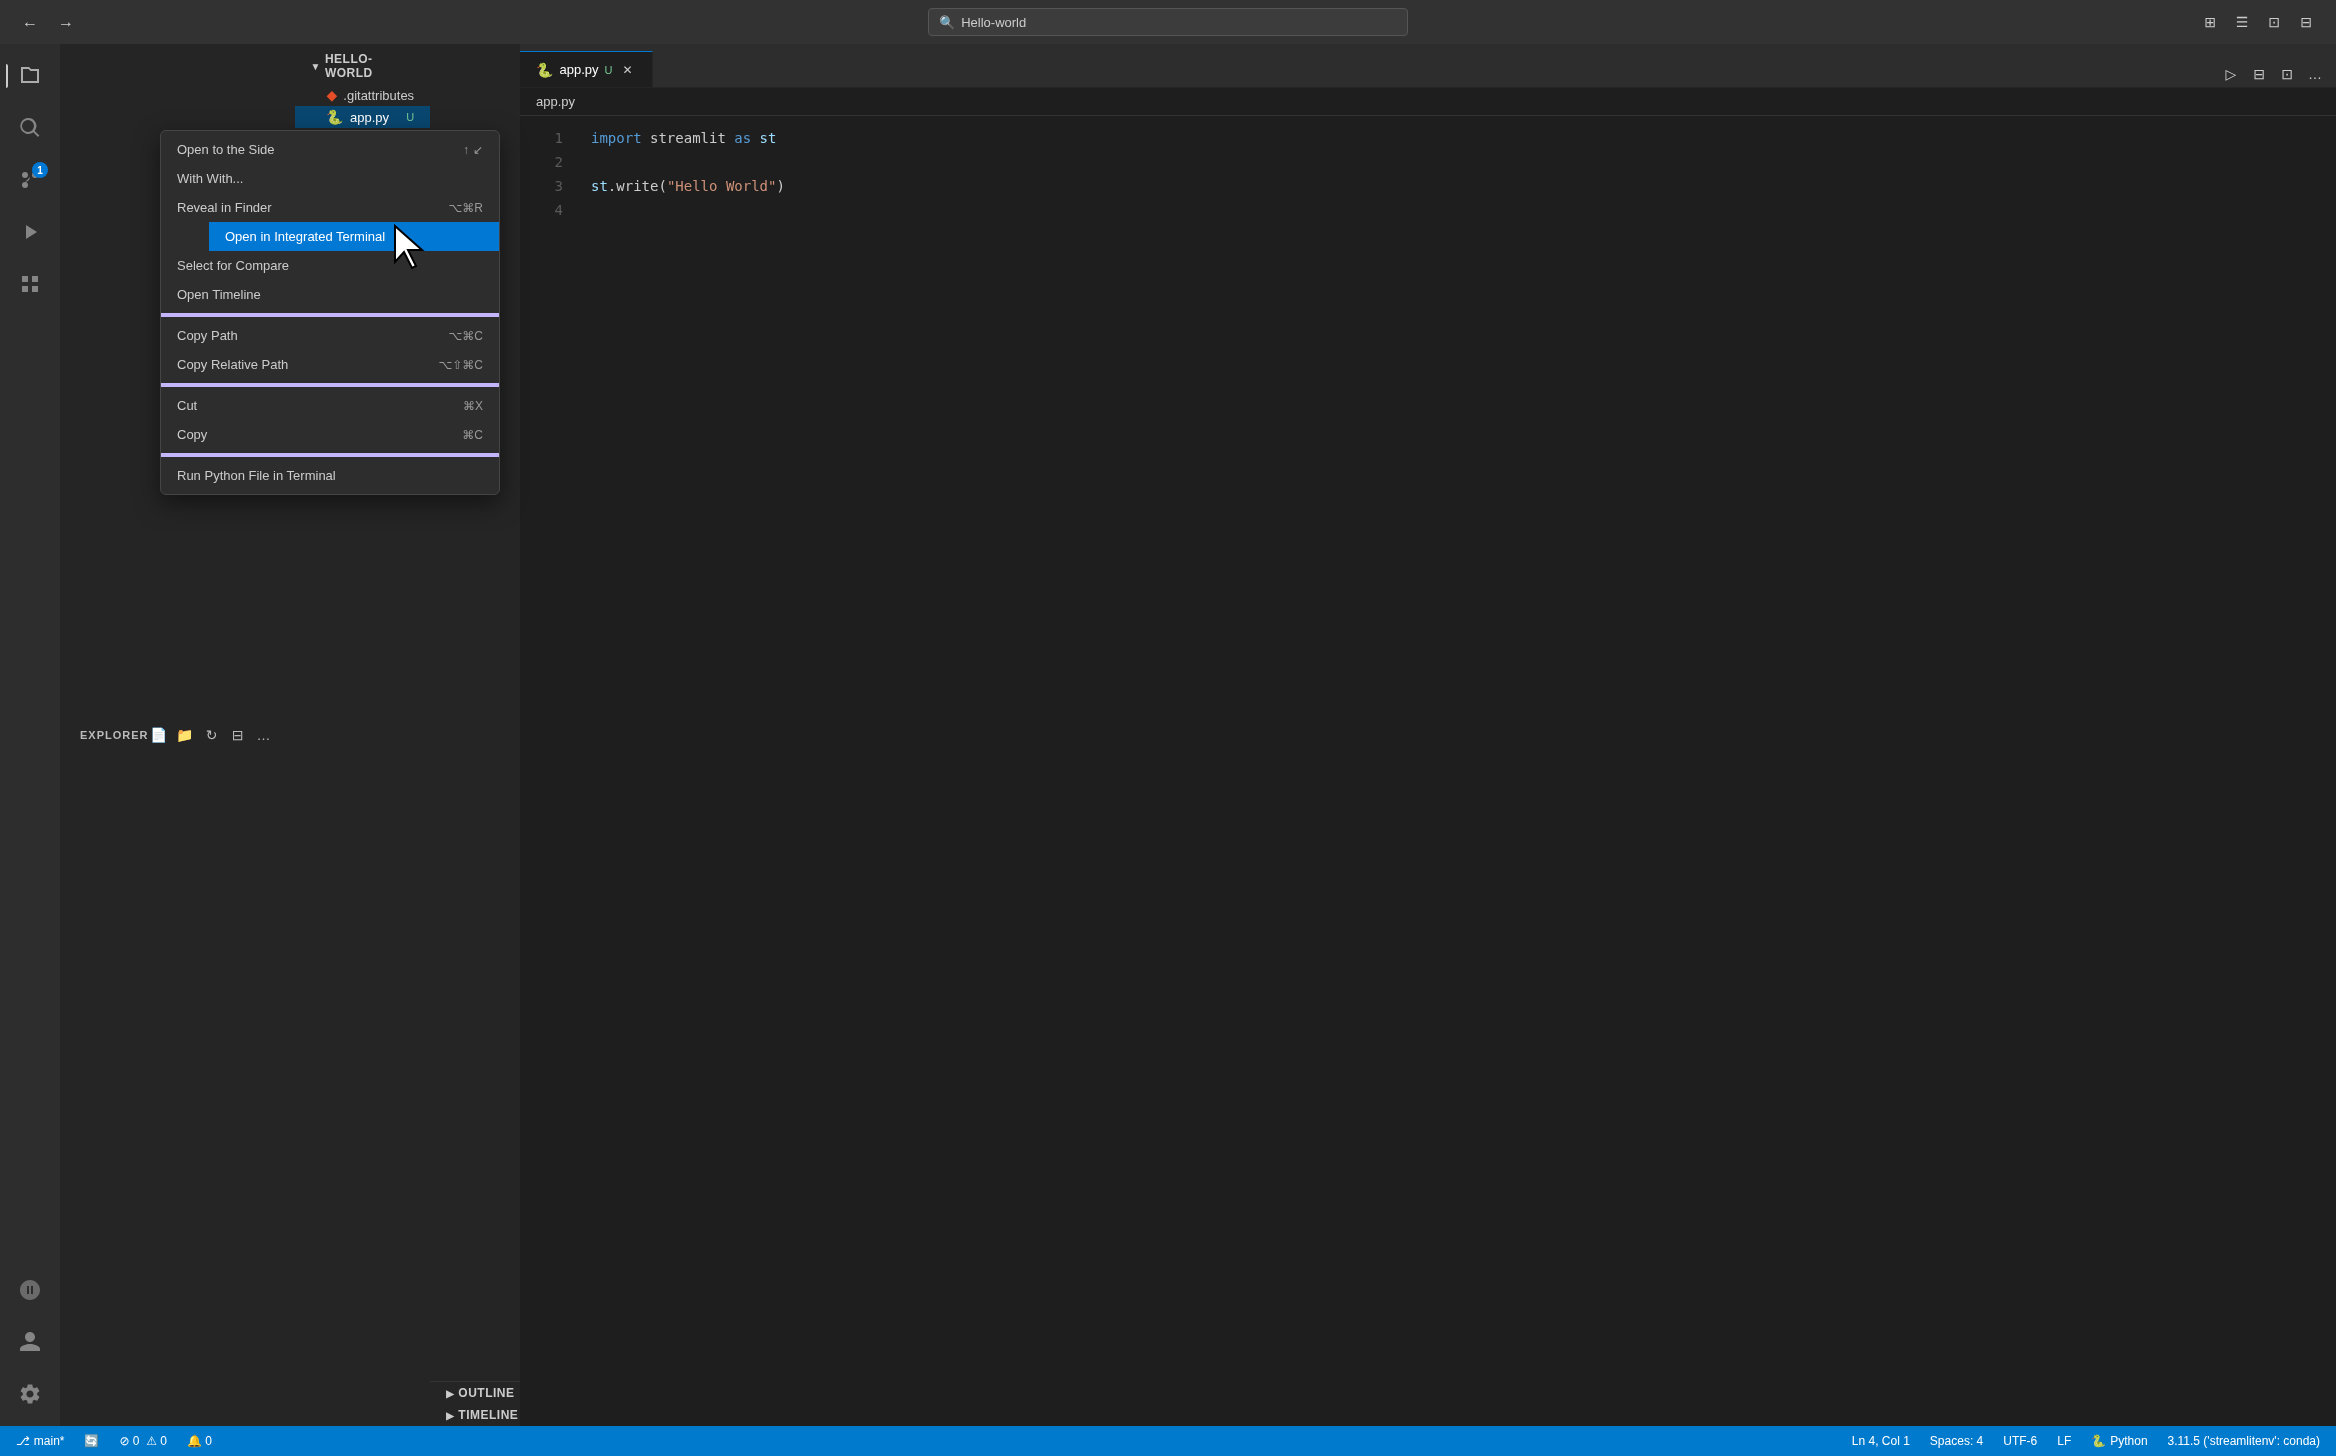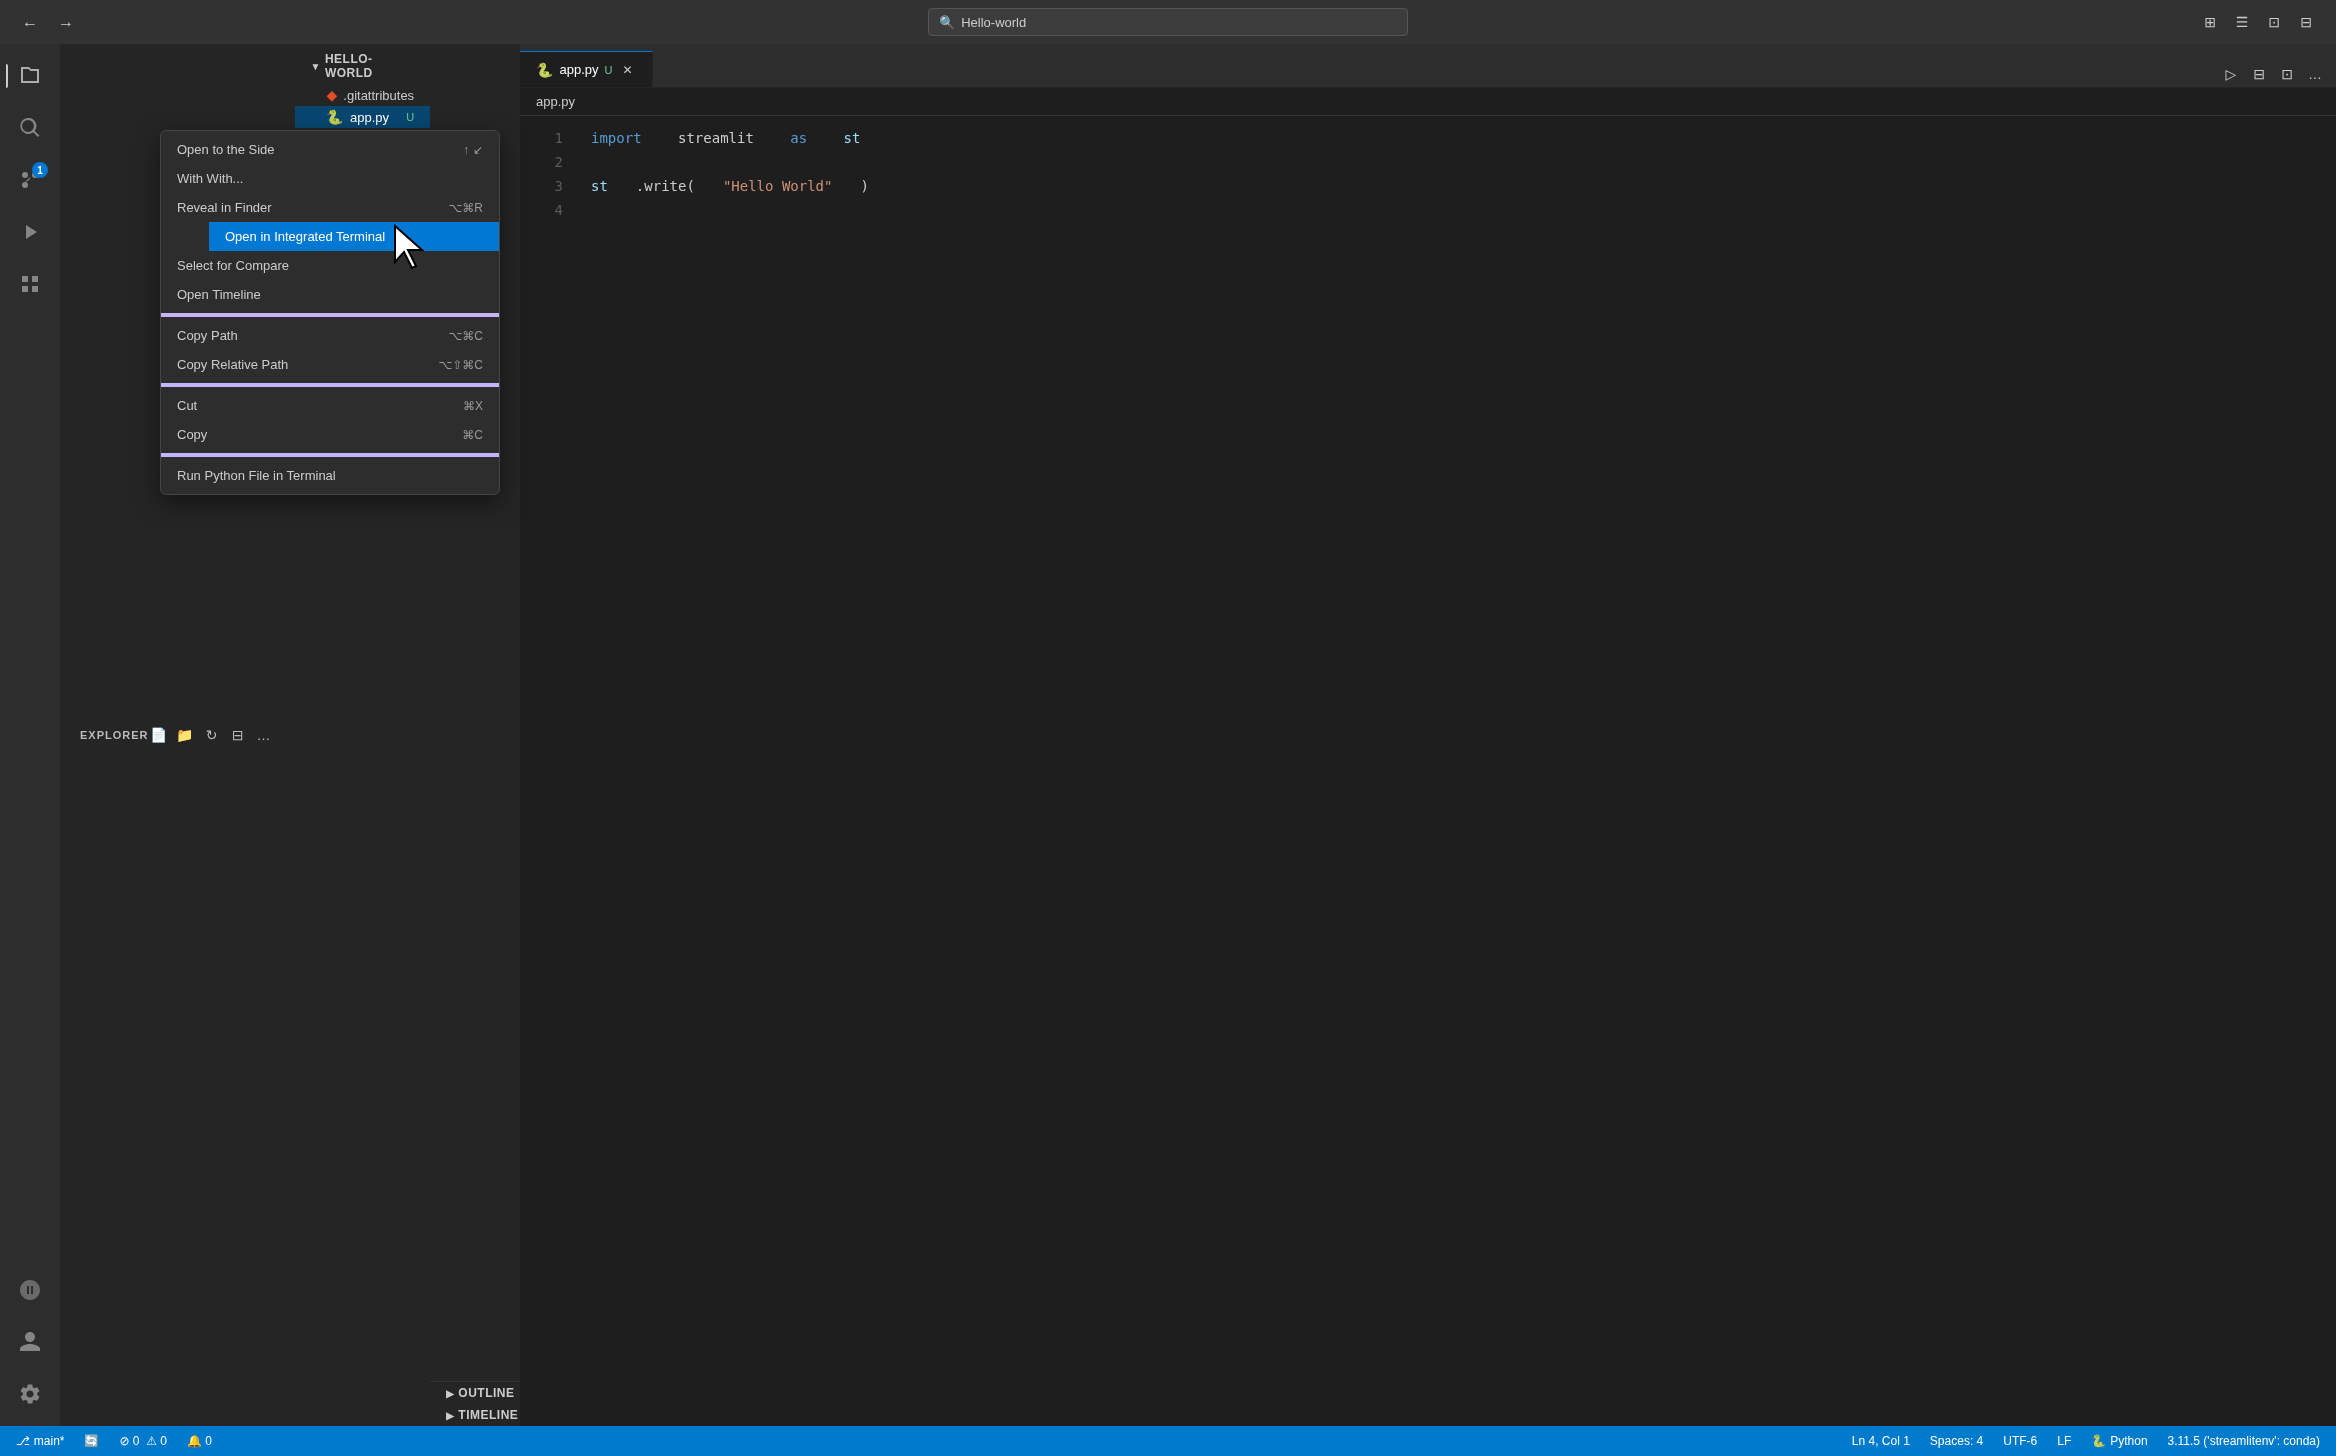--- a/index.html
+++ b/index.html
@@ -361,21 +361,21 @@
       padding-right: 12px;
     }
     .code-content {
       flex: 1;
       padding: 10px 16px;
       font-family: 'Menlo', 'Monaco', monospace;
       font-size: 14px;
       line-height: 24px;
       overflow: auto;
     }
-    .code-line { display: flex; align-items: baseline; gap: 28px; }
+    .code-line { display: flex; align-items: baseline; }
     .kw { color: #569cd6; }
     .str { color: #ce9178; }
     .var { color: #9cdcfe; }
     .plain { color: #cccccc; }
 
     
     .editor-scrollbar {
       width: 10px;
       background: #1e1e1e;
     }

